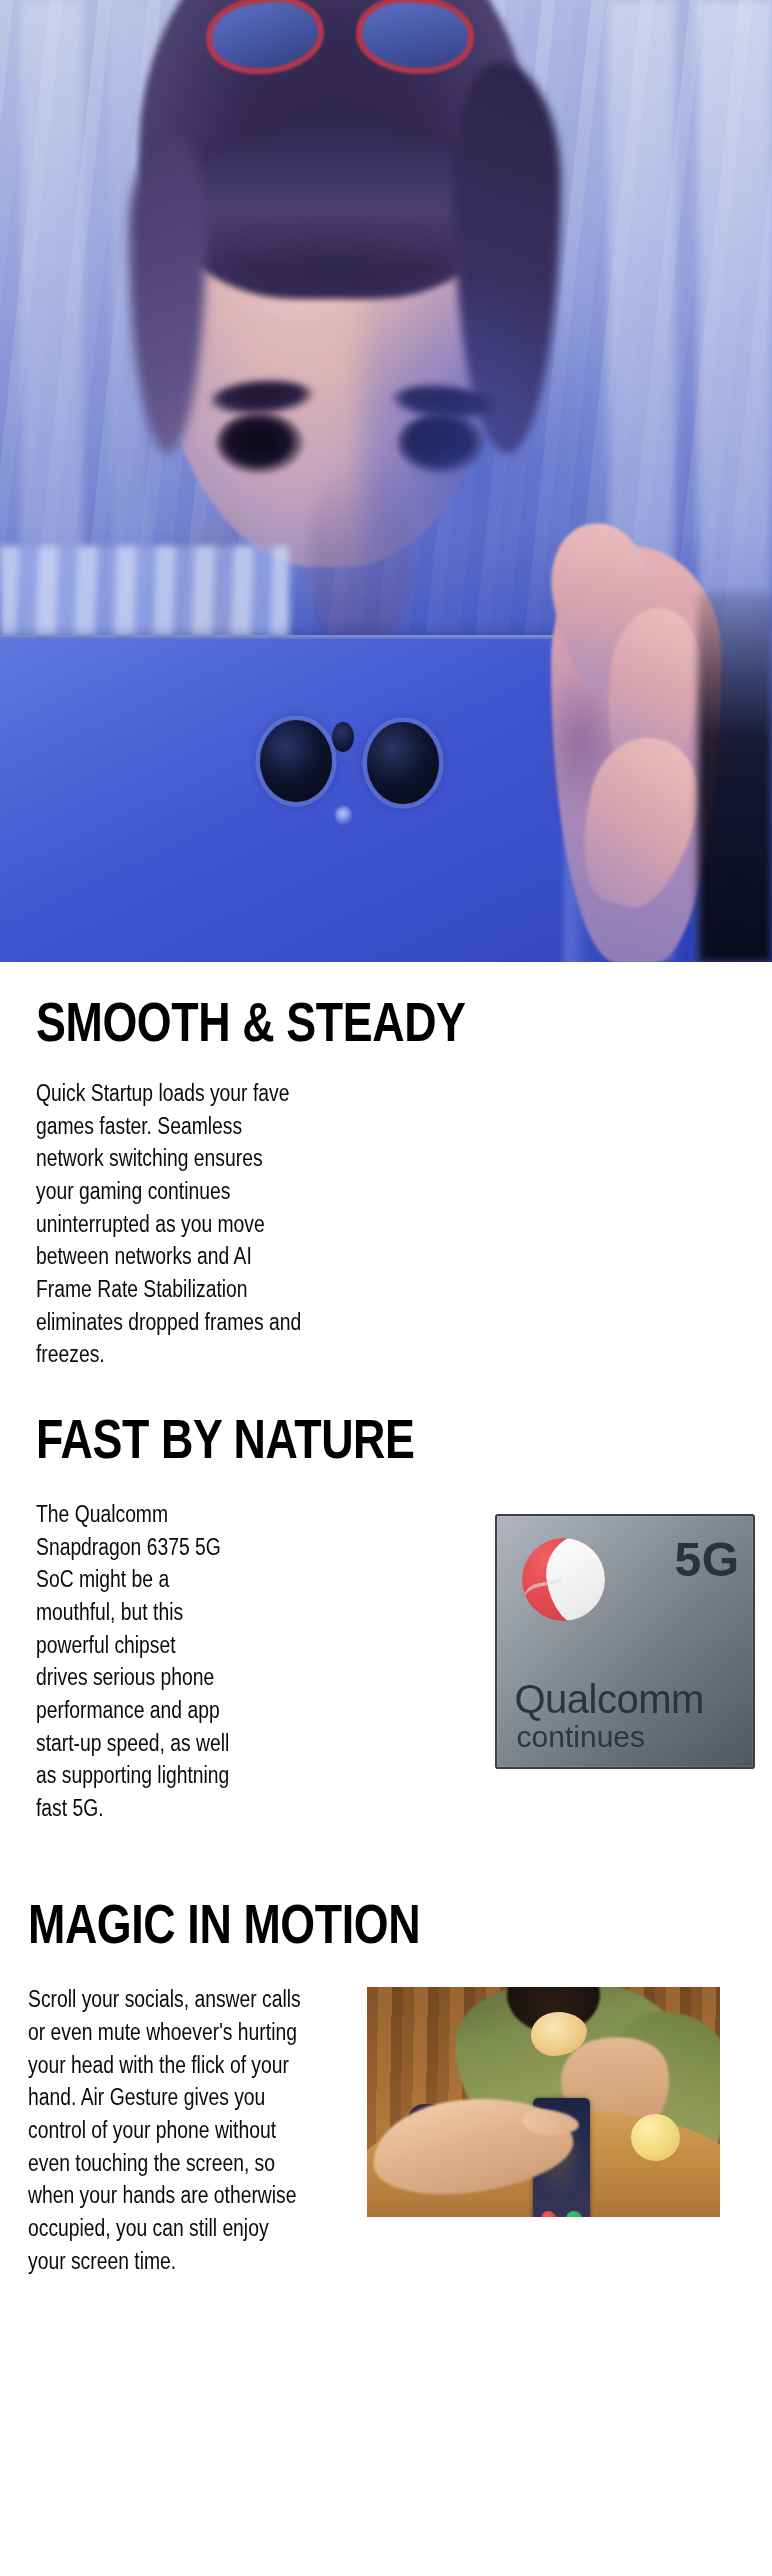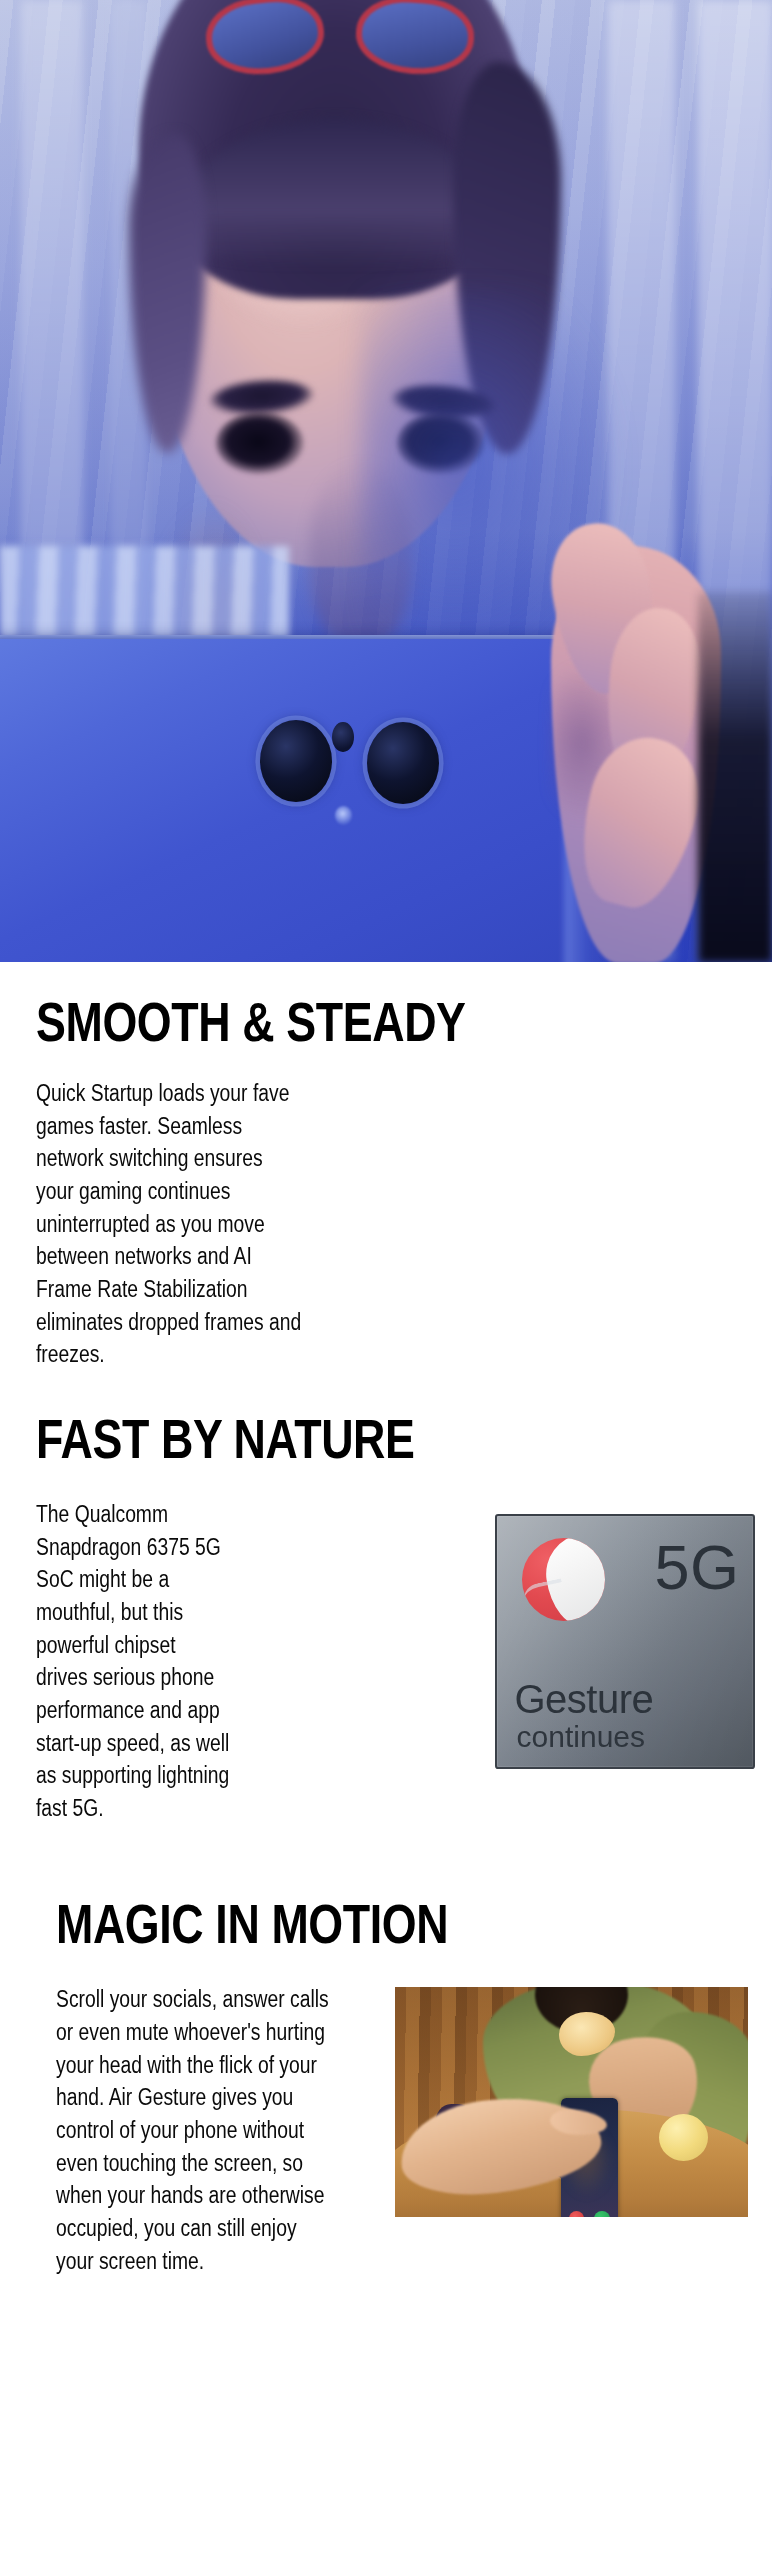--- a/index.html
+++ b/index.html
@@ -270,22 +270,22 @@
   .snap-tail {
     position:absolute; left: 3.1px; top: 44px; width: 40px; height: 33px;
     background: linear-gradient(180deg, rgba(255,255,255,.0), rgba(255,255,255,.0));
     border-top: 4.6px solid rgba(220,225,230,.62);
     border-radius: 40% 0 0 0;
     transform: rotate(-12deg);
   }
   .chip-5g {
     position:absolute; right: 13.4px; top: 19.6px;
     font-family: "Liberation Sans", sans-serif;
-    font-weight: 400;
-    font-size: 63px;
+    font-weight: 700;
+    font-size: 48px;
     line-height: 1;
     letter-spacing: 0.5px;
     color: #2b323a;
   }
   .chip-qc {
     position:absolute; left: 17.5px; bottom: 48px;
     font-family: "Liberation Sans", sans-serif;
     font-weight: 400;
     font-size: 40px;
     line-height: 1;
@@ -296,21 +296,21 @@
     position:absolute; left: 19.6px; bottom: 15.5px;
     font-family: "Liberation Sans", sans-serif;
     font-weight: 400;
     font-size: 30px;
     line-height: 1;
     letter-spacing: 0px;
     color: #2e353d;
   }
 
   
-  #sec-magic { padding: 72px 0 0 56px; }
+  #sec-magic { padding: 72px 0 0 28px; }
   #sec-magic .heading { margin-bottom: 31px; }
   #sec-magic .flow { position: relative; width: 701px; }
   #sec-magic p.body-copy { width: 433px; }
 
   .gesture-photo {
     float: right;
     width: 353px; height: 230px;
     margin: 3.1px 9.3px 6.2px 13.4px;
     position: relative;
     overflow: hidden;
@@ -485,21 +485,21 @@
       <div class="row">
         <p class="body-copy">The Qualcomm Snapdragon 6375 5G SoC might be a mouthful, but this powerful chipset drives serious phone performance and app start-up speed, as well as supporting lightning fast 5G.</p>
 
         <div class="chip">
           <div class="chip-sheen"></div>
           <div class="snap-logo">
             <div class="snap-s"></div>
             <div class="snap-tail"></div>
           </div>
           <div class="chip-5g">5G</div>
-          <div class="chip-qc">Gesture</div>
+          <div class="chip-qc">Qualcomm</div>
           <div class="chip-sd">continues</div>
         </div>
       </div>
     </section>
 
     <section class="sec" id="sec-magic">
       <h2 class="heading">MAGIC IN MOTION</h2>
       <div class="flow clearfix">
 
         <div class="gesture-photo">

